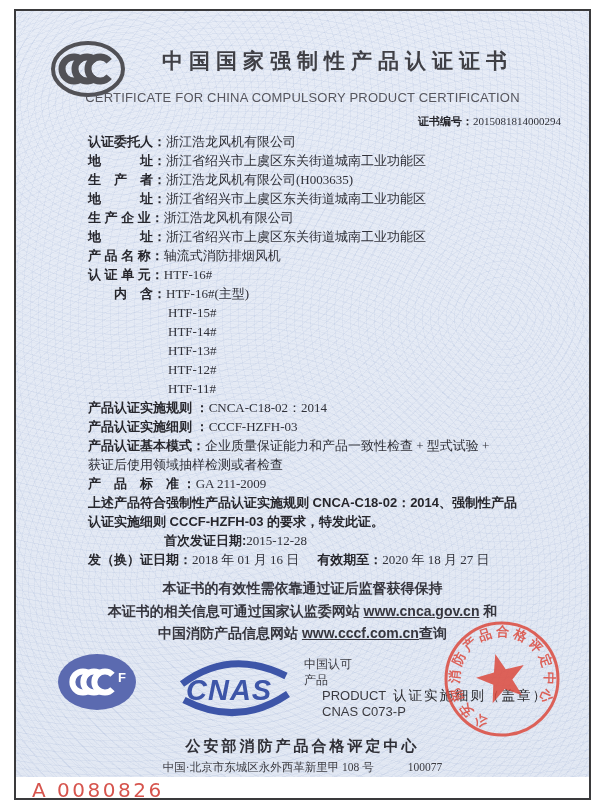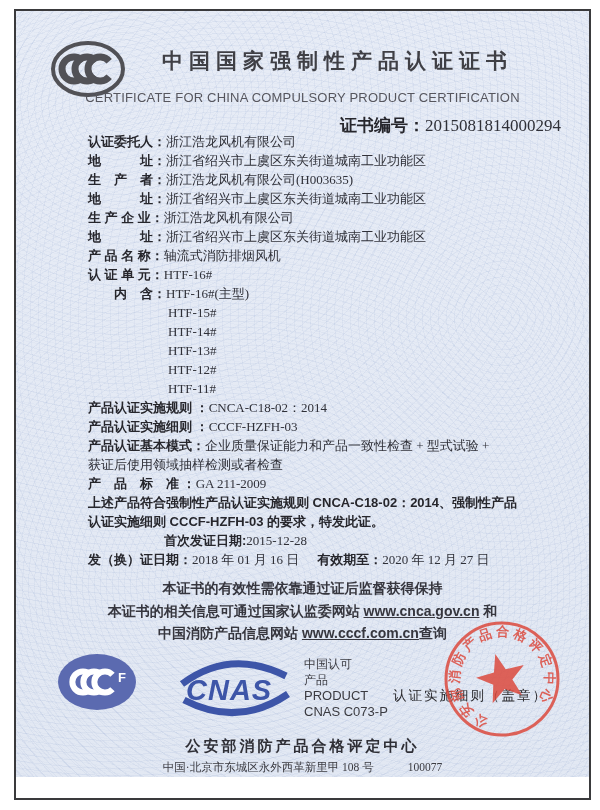--- a/index.html
+++ b/index.html
@@ -11,37 +11,37 @@
           repeating-radial-gradient(circle at 18% 12%, rgba(140,162,205,.11) 0 1px, rgba(0,0,0,0) 1px 7px),
           repeating-radial-gradient(circle at 85% 40%, rgba(140,162,205,.10) 0 1px, rgba(0,0,0,0) 1px 8px),
           repeating-radial-gradient(circle at 40% 75%, rgba(140,162,205,.10) 0 1px, rgba(0,0,0,0) 1px 6px),
           repeating-linear-gradient(12deg, rgba(150,170,210,.06) 0 1px, rgba(0,0,0,0) 1px 4px),
           linear-gradient(#e7ecf6,#e2e8f3);}
   
   .title{position:absolute;top:36px;left:90px;right:20px;text-align:center;font-size:21px;font-weight:700;
          letter-spacing:6px;color:#3f3f45;}
   .subtitle{position:absolute;top:79px;left:0;right:0;text-align:center;font-size:13px;color:#56565e;
             font-family:"Liberation Sans",sans-serif;letter-spacing:.2px;}
-  .certno{position:absolute;top:103px;right:28px;font-size:17px;color:#2e2e34;}
+  .certno{position:absolute;top:103px;right:28px;font-size:11px;color:#2e2e34;}
   
   .body{position:absolute;top:121px;left:72px;right:22px;font-size:13px;line-height:19px;color:#303038;}
   .row{white-space:nowrap;}
   .lbl{font-family:"Liberation Sans",sans-serif;font-weight:700;color:#26262c;}
   .val{font-family:"Liberation Serif",serif;color:#2f3038;}
   .indent{padding-left:80px;}
   .stmt{font-family:"Liberation Sans",sans-serif;font-weight:700;color:#26262c;white-space:nowrap;}
   .firstissue{padding-left:76px;}
   .gap-l{margin-left:18px;margin-top:45px;}
   
   .notice{position:absolute;top:566px;left:0;right:0;text-align:center;font-size:14px;line-height:22.5px;
           font-family:"Liberation Sans",sans-serif;font-weight:600;color:#36363e;}
   .u{text-decoration:underline;}
   
   .accred{position:absolute;left:288px;top:646px;font-size:12px;line-height:15.5px;color:#3a3a40;}
-  .accred .en{font-family:"Liberation Sans",sans-serif;font-size:13px;}
+  .accred .en{font-family:"Liberation Sans",sans-serif;font-size:13px;margin-left:18px;}
   .issuer{position:absolute;left:377px;top:676px;font-size:13.5px;letter-spacing:2px;color:#2a2a2e;z-index:1;}
   .seal{position:absolute;left:408px;top:590px;z-index:2;opacity:.85;}
   .org{position:absolute;top:726px;left:0;right:0;text-align:center;font-size:15px;font-weight:700;
        letter-spacing:3px;color:#2f2f36;}
   .addr{position:absolute;top:749px;left:0;right:0;text-align:center;font-size:11.5px;color:#3a3a40;}
   .addr .pc{margin-left:34px;}
   .site{position:absolute;top:763px;left:0;right:0;text-align:center;font-size:11.5px;color:#3a3a40;}
   .serial{position:absolute;left:32px;top:778px;font-size:20px;letter-spacing:2.5px;color:#d6544d;
           font-family:"DejaVu Sans",sans-serif;}
   svg{display:block;}
@@ -78,21 +78,21 @@
       <div class="row indent"><span class="val">HTF-12#</span></div>
       <div class="row indent"><span class="val">HTF-11#</span></div>
       <div class="row"><span class="lbl">产品认证实施规则 ：</span><span class="val">CNCA-C18-02：2014</span></div>
       <div class="row"><span class="lbl">产品认证实施细则 ：</span><span class="val">CCCF-HZFH-03</span></div>
       <div class="row"><span class="lbl">产品认证基本模式：</span><span class="val">企业质量保证能力和产品一致性检查 + 型式试验 +</span></div>
       <div class="row"><span class="val">获证后使用领域抽样检测或者检查</span></div>
       <div class="row"><span class="lbl">产　品　标　准 ：</span><span class="val">GA 211-2009</span></div>
       <div class="stmt">上述产品符合强制性产品认证实施规则 CNCA-C18-02：2014、强制性产品</div>
       <div class="stmt">认证实施细则 CCCF-HZFH-03 的要求，特发此证。</div>
       <div class="row firstissue"><span class="lbl">首次发证日期:</span><span class="val">2015-12-28</span></div>
-      <div class="row"><span class="lbl">发（换）证日期：</span><span class="val">2018 年 01 月 16 日</span><span class="lbl gap-l">有效期至：</span><span class="val">2020 年 12 月 27 日</span></div>
+      <div class="row"><span class="lbl">发（换）证日期：</span><span class="val">2018 年 01 月 16 日</span><span class="lbl gap-l">有效期至：</span><span class="val">2020 年 18 月 27 日</span></div>
     </div>
 
     <div class="notice">
       <div>本证书的有效性需依靠通过证后监督获得保持</div>
       <div><span>本证书的相关信息可通过国家认监委网站</span> <span class="u">www.cnca.gov.cn</span> <span>和</span></div>
       <div><span>中国消防产品信息网站</span> <span class="u">www.cccf.com.cn</span><span>查询</span></div>
     </div>
 
     <svg style="position:absolute;left:36px;top:640px;" width="90" height="62" viewBox="0 0 90 62">
       <ellipse cx="45" cy="31" rx="39" ry="28" fill="#5b6ab0"></ellipse>
@@ -124,14 +124,15 @@
       </defs>
       <text font-size="13" font-weight="bold" fill="#dc4a3e" letter-spacing="3.5" font-family="Liberation Serif, serif">
         <textPath href="#sealTextPath" startOffset="5%">公安部消防产品合格评定中心</textPath>
       </text>
     </svg>
 
     <div class="org">公安部消防产品合格评定中心</div>
     <div class="addr"><span>中国·北京市东城区永外西革新里甲 108 号</span><span class="pc">100077</span></div>
   </div>
 
+  <div class="serial">A 0080826</div>
   <div class="frame"></div>
 </div>
 
 </body></html>

